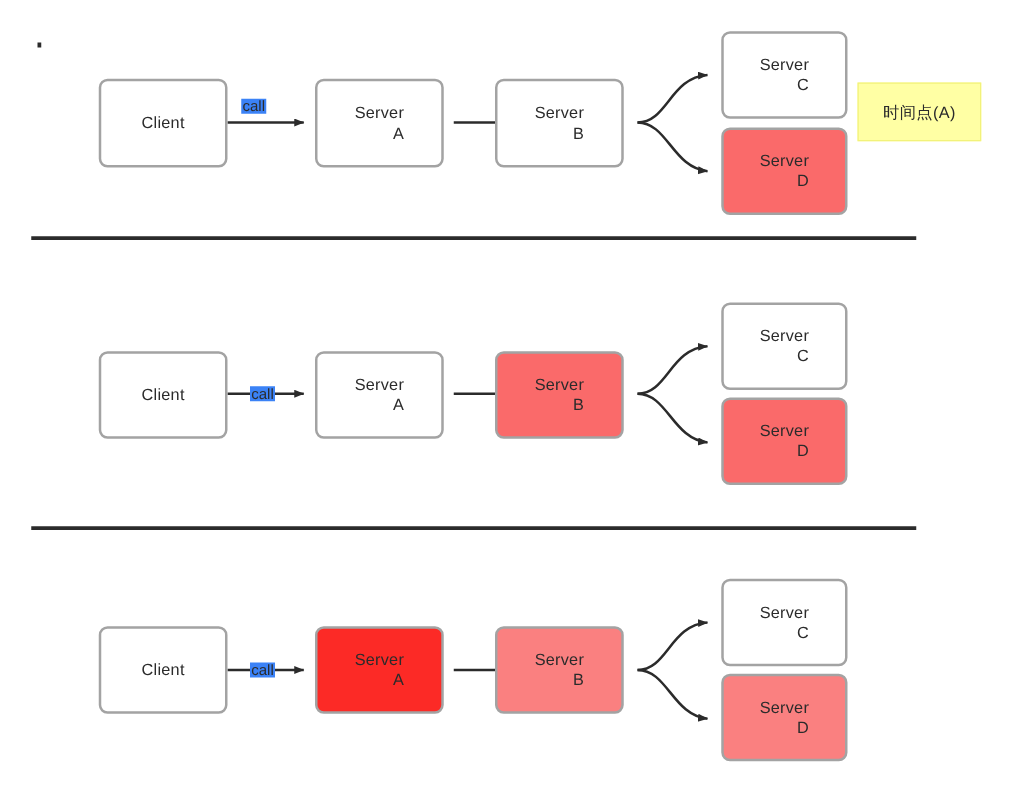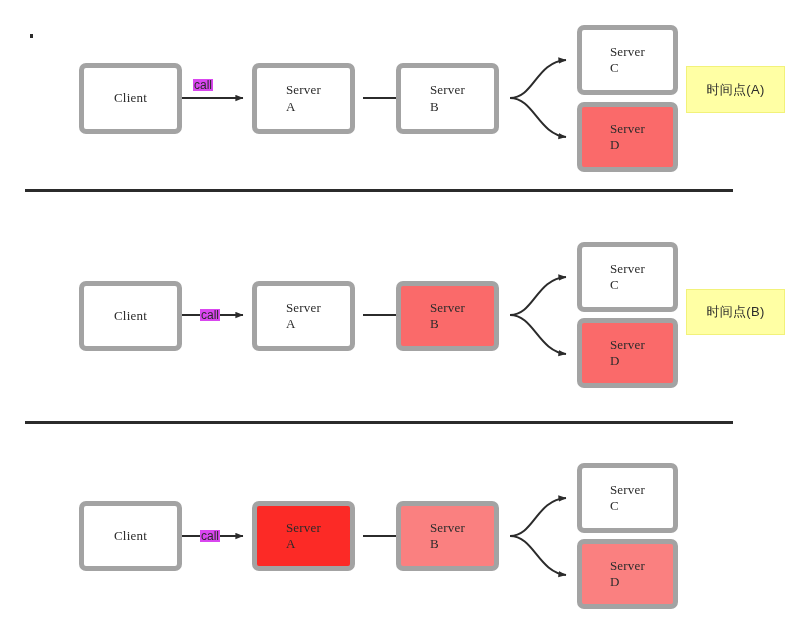--- a/index.html
+++ b/index.html
@@ -23,51 +23,50 @@
   .layer-svg {
     position: absolute;
     left: 0; top: 0;
     width: 809px;
     height: 634px;
     pointer-events: none;
   }
   .node {
     position: absolute;
     box-sizing: border-box;
-    border: 5px solid #a3a3a3;
+    border: 2px solid #a3a3a3;
     border-radius: 7px;
     display: flex;
     align-items: center;
     justify-content: center;
-    text-align: left;
+    text-align: right;
     font-size: 13px;
     line-height: 1.25;
     color: #2b2b2b;
     background: #ffffff;
     white-space: pre-line;
     letter-spacing: 0.2px;
-    font-family: Liberation Serif, serif;
   }
   .tag {
     position: absolute;
     box-sizing: border-box;
     display: flex;
     align-items: center;
     justify-content: center;
     font-size: 13px;
     color: #2b2b2b;
     background: #ffffa4;
     border: 1px solid #f2f27a;
     letter-spacing: 0.3px;
   }
   .edge-label {
     position: absolute;
     font-size: 12px;
     color: #2b2b2b;
-    background: #d946ef;
+    background: #3b82f6;
     padding: 0 1px;
     line-height: 1;
     white-space: nowrap;
   }
   .divider {
     position: absolute;
     background: #2b2b2b;
     height: 3px;
   }
   .dot {
@@ -142,21 +141,20 @@
 B</div>
 
   <div class="node" style="left:577px; top:242px; width:101px; height:70px;">Server
 C</div>
 
   <div class="node" style="left:577px; top:318px; width:101px; height:70px; background:#fa6a6a;">Server
 D</div>
 
   <span class="edge-label" style="left:200px; top:309px;">call</span>
 
-  <div class="tag" style="left:686px; top:289px; width:99px; height:46px;">时间点(B)</div>
 
   <div class="divider" style="left:25px; top:421px; width:708px;"></div>
 
   <div class="node" style="left:79px; top:501px; width:103px; height:70px;">Client</div>
 
   <div class="node" style="left:252px; top:501px; width:103px; height:70px; background:#fc2a26;">Server
 A</div>
 
   <div class="node" style="left:396px; top:501px; width:103px; height:70px; background:#fa8080;">Server
 B</div>

